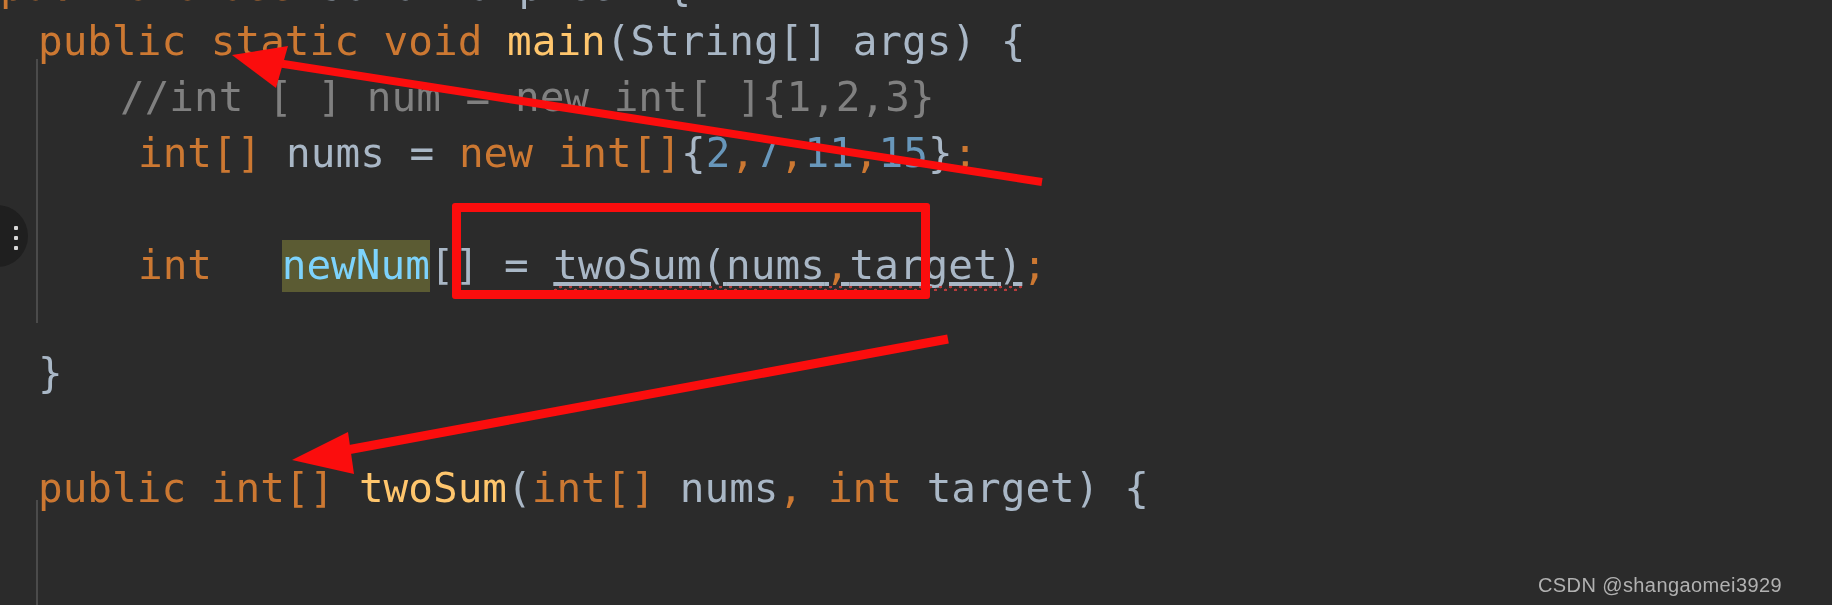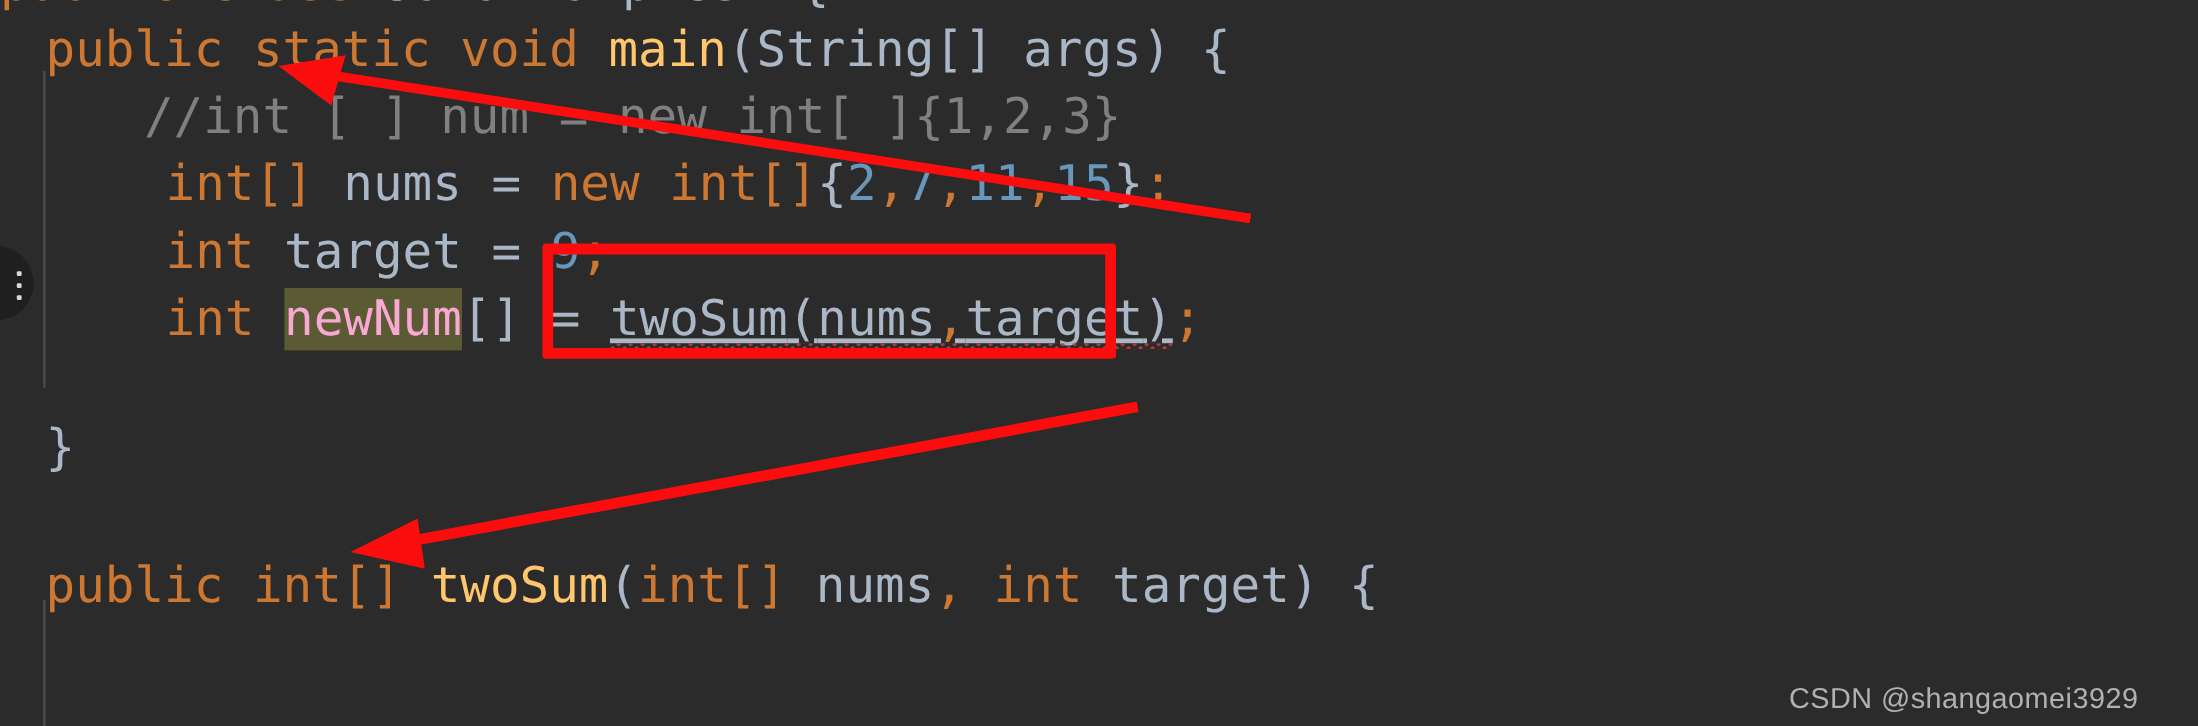--- a/index.html
+++ b/index.html
@@ -45,22 +45,23 @@
   .method   { color: #ffc66d; }
   .ident    { color: #a9b7c6; }
   .num      { color: #6897bb; }
   .punc     { color: #a9b7c6; }
   .comment  { color: #808080; }
   .semi     { color: #cc7832; }
 
   
   .hl-unused {
     background: #5b5b33;
-    color: #f9a8d4;
+    color: #7dd3fc;
     padding: 1px 0 3px 0;
+    margin-left: 45px;
   }
 
   
   .squiggle {
     position: relative;
     text-decoration: underline;
   }
   .squiggle::after {
     content: "";
     position: absolute;
@@ -120,41 +121,40 @@
     box-sizing: border-box;
   }
 
   
   .watermark {
     position: absolute;
     right: 14px;
     bottom: 8px;
     color: #bdbdbd;
     font-family: "Liberation Sans", sans-serif;
-    font-size: 24px;
+    font-size: 20px;
     letter-spacing: 0.4px;
     opacity: 0.92;
   }
 </style>
 </head>
 <body>
 
 <div id="editor">
 
   <div class="code-layer">
 
     <div class="code-line" style="left:0px; top:-42px;"><span class="kw">public</span><span class="punc"> </span><span class="kw">class</span><span class="punc"> </span><span class="ident">JavaExamples7</span><span class="punc"> </span><span class="punc">{</span></div>
 
     <div class="code-line" style="left:38px; top:13px;"><span class="kw">public</span> <span class="kw">static</span> <span class="kw">void</span> <span class="method">main</span><span class="punc">(</span><span class="ident">String[]</span> <span class="ident">args</span><span class="punc">)</span> <span class="punc">{</span></div>
 
     <div class="code-line comment" style="left:120px; top:69px;">//int [ ] num = new int[ ]{1,2,3}</div>
 
     <div class="code-line" style="left:138px; top:125px;"><span class="kw">int[]</span> <span class="ident">nums</span> <span class="punc">=</span> <span class="kw">new</span> <span class="kw">int[]</span><span class="punc">{</span><span class="num">2</span><span class="semi">,</span><span class="num">7</span><span class="semi">,</span><span class="num">11</span><span class="semi">,</span><span class="num">15</span><span class="punc">}</span><span class="semi">;</span></div>
 
-    <div class="code-line" style="left:138px; top:181px;"><span class="kw">int</span> <span class="ident">target</span> <span class="punc">=</span> <span class="num">9</span><span class="semi">;</span></div>
 
     <div class="code-line" style="left:138px; top:237px;"><span class="kw">int</span> <span class="hl-unused">newNum</span><span class="punc">[]</span> <span class="punc">=</span> <span class="squiggle"><span class="ident">twoSum</span><span class="punc">(</span><span class="ident">nums</span><span class="semi">,</span><span class="ident">target</span><span class="punc">)</span></span><span class="semi">;</span></div>
 
     <div class="code-line punc" style="left:38px; top:345px;">}</div>
 
     <div class="code-line" style="left:38px; top:460px;"><span class="kw">public</span> <span class="kw">int[]</span> <span class="method">twoSum</span><span class="punc">(</span><span class="kw">int[]</span> <span class="ident">nums</span><span class="semi">,</span> <span class="kw">int</span> <span class="ident">target</span><span class="punc">)</span> <span class="punc">{</span></div>
 
     <div class="code-line" style="left:120px; top:597px; color:#a9b7c6;"><span class="kw">int</span><span class="punc">[] result = </span><span class="kw">new</span><span class="punc"> int[]{};</span></div>
   </div>
 

